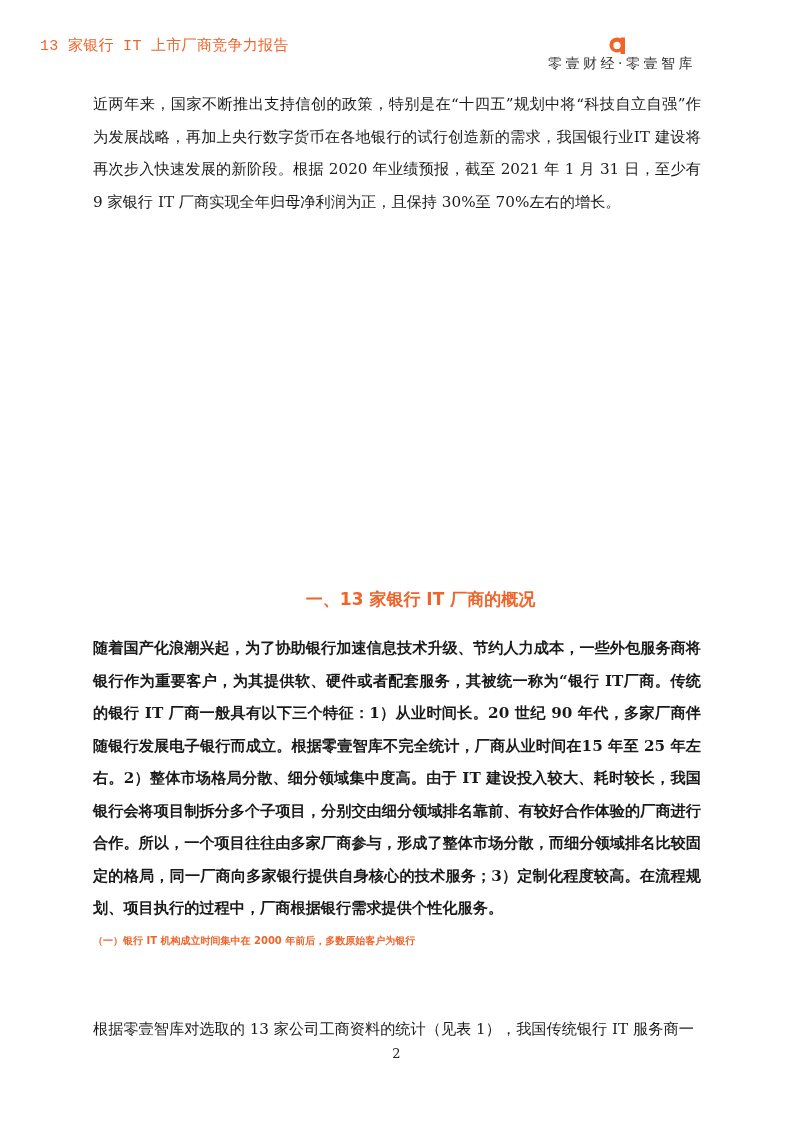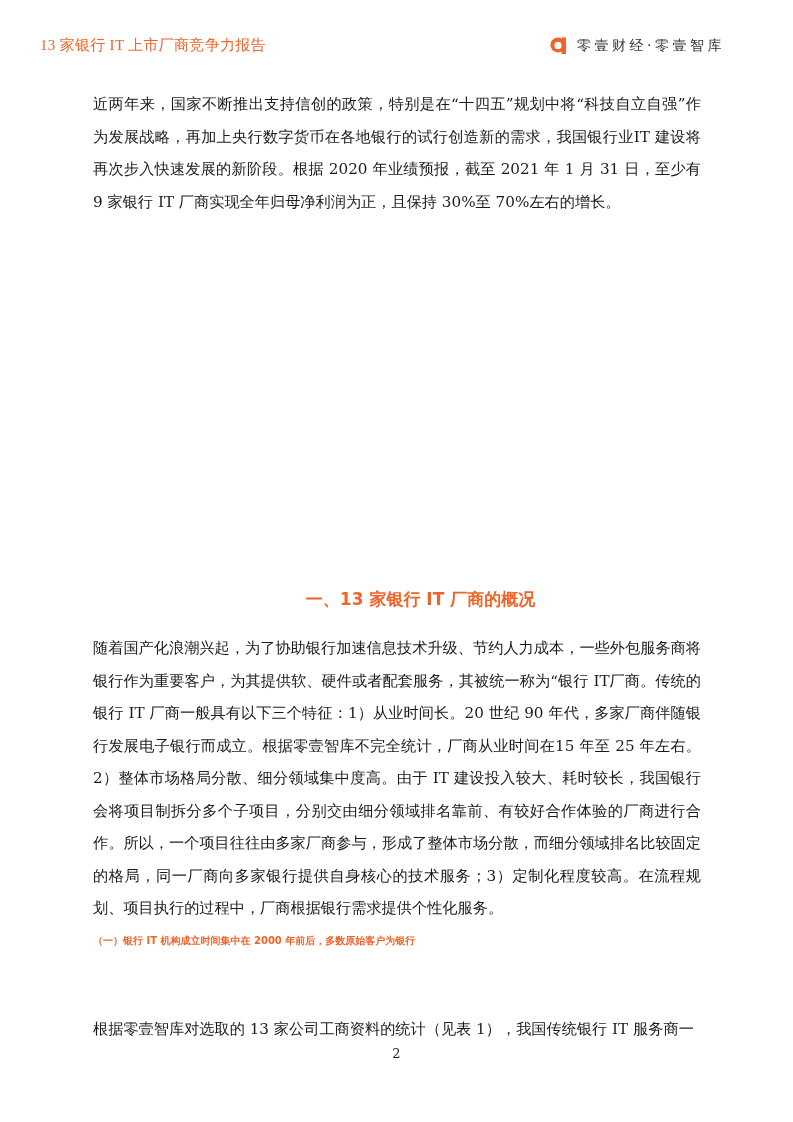--- a/index.html
+++ b/index.html
@@ -1,21 +1,21 @@
 <!DOCTYPE html>
 <html><head>
 <meta charset="utf-8">
 <style>
   html, body { margin: 0; padding: 0; background: #ffffff; }
   body { width: 793px; height: 1122px; position: relative; overflow: hidden;
          font-family: "DejaVu Serif", "Liberation Serif", serif; color: #1a1a1a; }
   .header { position: absolute; left: 0; top: 0; width: 793px; height: 80px; }
-  .header-title { position: absolute; left: 40px; top: 36px; font-family: Liberation Serif, serif;
+  .header-title { position: absolute; left: 40px; top: 36px; font-family: Liberation Mono, monospace;
                   font-size: 15px; color: #f0642a; letter-spacing: 0.3px; }
-  .brand { position: absolute; left: 548px; top: 35px; display: flex; align-items: flex-end; }
+  .brand { position: absolute; left: 548px; top: 35px; display: flex; align-items: center; flex-direction: column; }
   .brand-logo { width: 20px; height: 20px; margin-right: 9px; }
   .brand-text { font-family: "DejaVu Sans", "Liberation Sans", sans-serif; font-size: 14px; color: #333333; letter-spacing: 3.5px; }
   .content { position: absolute; left: 93px; top: 88px; width: 608px; }
   .para { font-size: 15.2px; line-height: 32.5px; margin: 0 0 9px 0; text-align: justify; text-justify: inter-character; word-break: break-all; }
   .section-title { font-family: "DejaVu Sans", "Liberation Sans", sans-serif; font-size: 17px; color: #f0642a;
                    text-align: center; margin: 0; position: absolute; left: 0; width: 793px; top: 588px; padding-left: 24px; }
   .sub-title { font-family: "DejaVu Sans", "Liberation Sans", sans-serif; font-size: 10px; color: #f0642a; margin: 0; position: absolute; left: 93px; top: 934px; }
   .page-number { position: absolute; top: 1046px; left: 0; width: 793px; text-align: center; font-size: 13px; color: #222; }
 </style>
 </head>
@@ -30,21 +30,21 @@
     <span class="brand-text">零壹财经·零壹智库</span>
   </div>
 </div>
 
 <div class="content">
   <p class="para">近两年来，国家不断推出支持信创的政策，特别是在“十四五”规划中将“科技自立自强”作为发展战略，再加上央行数字货币在各地银行的试行创造新的需求，我国银行业IT 建设将再次步入快速发展的新阶段。根据 2020 年业绩预报，截至 2021 年 1 月 31 日，至少有 9 家银行 IT 厂商实现全年归母净利润为正，且保持 30%至 70%左右的增长。</p>
 </div>
 
 <h2 class="section-title">一、13 家银行 IT 厂商的概况</h2>
 
-<div class="content" style="top:632px;">
+<div class="content" style="top:632px;font-weight:bold;">
   <p class="para">随着国产化浪潮兴起，为了协助银行加速信息技术升级、节约人力成本，一些外包服务商将银行作为重要客户，为其提供软、硬件或者配套服务，其被统一称为“银行 IT厂商。传统的银行 IT 厂商一般具有以下三个特征：1）从业时间长。20 世纪 90 年代，多家厂商伴随银行发展电子银行而成立。根据零壹智库不完全统计，厂商从业时间在15 年至 25 年左右。2）整体市场格局分散、细分领域集中度高。由于 IT 建设投入较大、耗时较长，我国银行会将项目制拆分多个子项目，分别交由细分领域排名靠前、有较好合作体验的厂商进行合作。所以，一个项目往往由多家厂商参与，形成了整体市场分散，而细分领域排名比较固定的格局，同一厂商向多家银行提供自身核心的技术服务；3）定制化程度较高。在流程规划、项目执行的过程中，厂商根据银行需求提供个性化服务。</p>
 </div>
 
 <h3 class="sub-title">（一）银行 IT 机构成立时间集中在 2000 年前后，多数原始客户为银行</h3>
 
 <div class="content" style="top:982px;margin-top:31px;">
   <p class="para">根据零壹智库对选取的 13 家公司工商资料的统计（见表 1），我国传统银行 IT 服务商一</p>
 </div>
 
 <div class="page-number">2</div>

